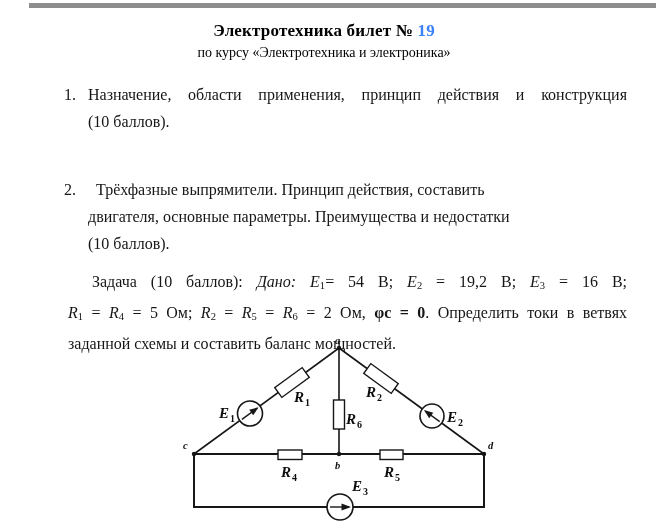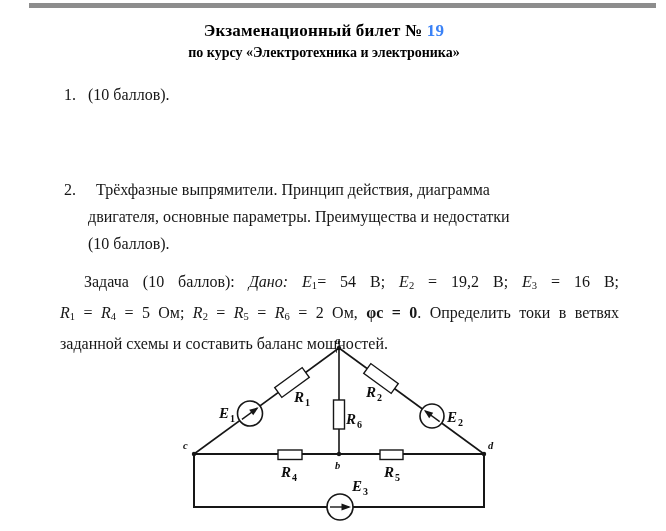--- a/index.html
+++ b/index.html
@@ -8,58 +8,59 @@
     background:#ffffff;color:#161616;
     font-family:"Liberation Serif","DejaVu Serif",serif;
   }
   .topbar{position:absolute;left:29px;top:3px;width:627px;height:5px;background:#8d8d8d;}
   .title{
     position:absolute;top:21px;left:0;width:648px;text-align:center;
     font-weight:bold;font-size:17px;letter-spacing:0.2px;color:#000;
   }
   .subtitle{
     position:absolute;top:45px;left:0;width:648px;text-align:center;
-    font-weight:bold;font-size:14px;color:#000;
+    font-weight:normal;font-size:14px;color:#000;
   }
   .qnum{position:absolute;font-size:16px;line-height:27px;}
   .qnum1{left:64px;top:81px;}
   .qnum2{left:64px;top:176px;}
   .qbody{position:absolute;font-size:16px;}
   .qbody1{left:88px;top:81px;width:539px;}
   .qbody2{left:88px;top:176px;width:539px;}
-  .taskbody{position:absolute;left:60px;top:268px;width:559px;font-size:16px;}
+  .taskbody{position:absolute;left:68px;top:268px;width:559px;font-size:16px;}
   .tl{line-height:27px;white-space:nowrap0;}
   .just{text-align:justify;text-align-last:justify;}
   .subsc{font-size:0.66em;vertical-align:-0.18em;}
   .circuit{position:absolute;left:150px;top:333px;width:370px;height:198px;}
   .circuit line,.circuit path.wire,.circuit polyline{stroke:#161616;fill:none;}
   .circuit rect{fill:#ffffff;stroke:#161616;stroke-width:1.4;}
   .circuit circle.src{fill:#ffffff;stroke:#161616;stroke-width:1.6;}
   .circuit circle.node{fill:#161616;stroke:none;}
   .lbl{font-family:"Liberation Serif","DejaVu Serif",serif;font-size:15px;font-weight:bold;font-style:italic;fill:#0d0d0d;}
   .lblsub{font-family:"Liberation Serif","DejaVu Serif",serif;font-size:10px;font-weight:bold;fill:#0d0d0d;}
   .nodelbl{font-family:"Liberation Serif","DejaVu Serif",serif;font-size:10.5px;font-weight:bold;font-style:italic;fill:#0d0d0d;}
 </style>
 </head>
 <body>
 
 <div class="topbar"></div>
 
-<div class="title"><span>Экзаменационный билет № </span><span style="color: #3b82f6;">19</span></div>
+<div class="title"><span>Электротехника билет № </span><span style="color: #3b82f6;">19</span></div>
 
 <div class="subtitle">по курсу «Электротехника и электроника»</div>
 
 <div class="qnum qnum1">1.</div>
 <div class="qbody qbody1">
+    <div class="tl just"><span>Назначение, области применения, принцип действия и конструкция</span></div>
     <div class="tl"><span>(10 баллов).</span></div>
   </div>
 
 <div class="qnum qnum2">2.</div>
 <div class="qbody qbody2">
-    <div class="tl" style="padding-left: 8px;"><span>Трёхфазные выпрямители. Принцип действия, диаграмма</span></div>
+    <div class="tl" style="padding-left: 8px;"><span>Трёхфазные выпрямители. Принцип действия, составить</span></div>
     <div class="tl"><span>двигателя, основные параметры. Преимущества и недостатки</span></div>
     <div class="tl"><span>(10 баллов).</span></div>
   </div>
 
 <div class="taskbody">
     <div class="tl just" style="padding-left: 24px;"><span>Задача (10 баллов): </span><span style="font-style: italic;">Дано: </span><span style="font-style: italic;">E</span><span class="subsc">1</span><span>= 54 В; </span><span style="font-style: italic;">E</span><span class="subsc">2</span><span> = 19,2 В; </span><span style="font-style: italic;">E</span><span class="subsc">3</span><span> = 16 В;</span></div>
     <div class="tl just"><span style="font-style: italic;">R</span><span class="subsc">1</span><span> = </span><span style="font-style: italic;">R</span><span class="subsc">4</span><span> = 5 Ом; </span><span style="font-style: italic;">R</span><span class="subsc">2</span><span> = </span><span style="font-style: italic;">R</span><span class="subsc">5</span><span> = </span><span style="font-style: italic;">R</span><span class="subsc">6</span><span> = 2 Ом, </span><span style="font-weight: bold;">φс = 0</span><span>. Определить токи в ветвях</span></div>
     <div class="tl"><span>заданной схемы и составить баланс мощностей.</span></div>
   </div>
 

